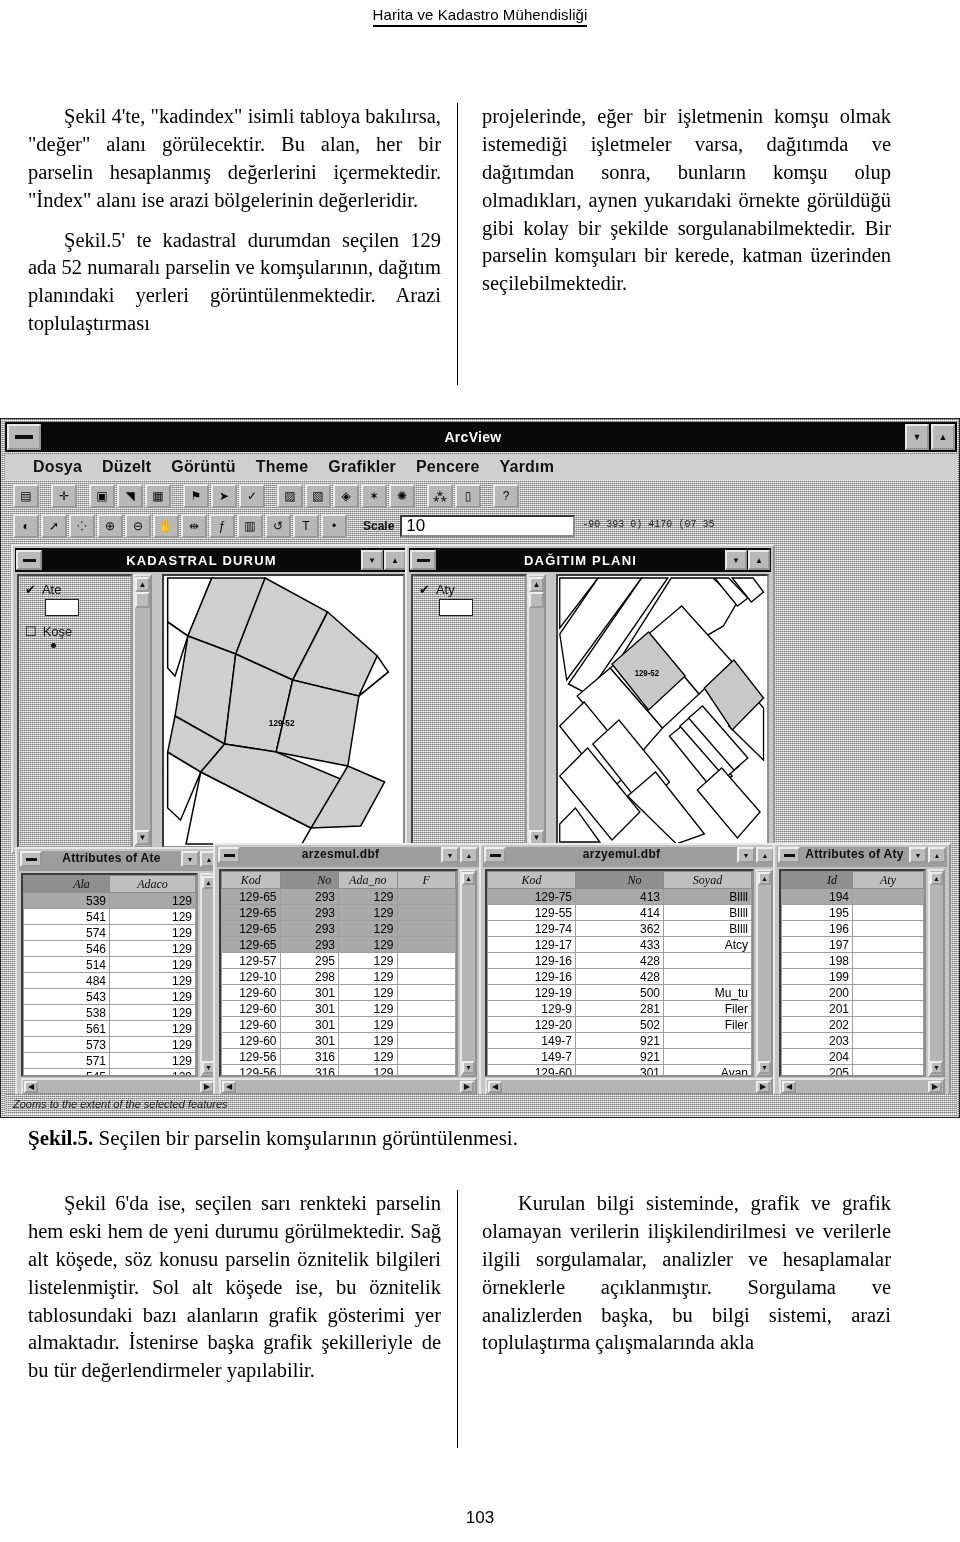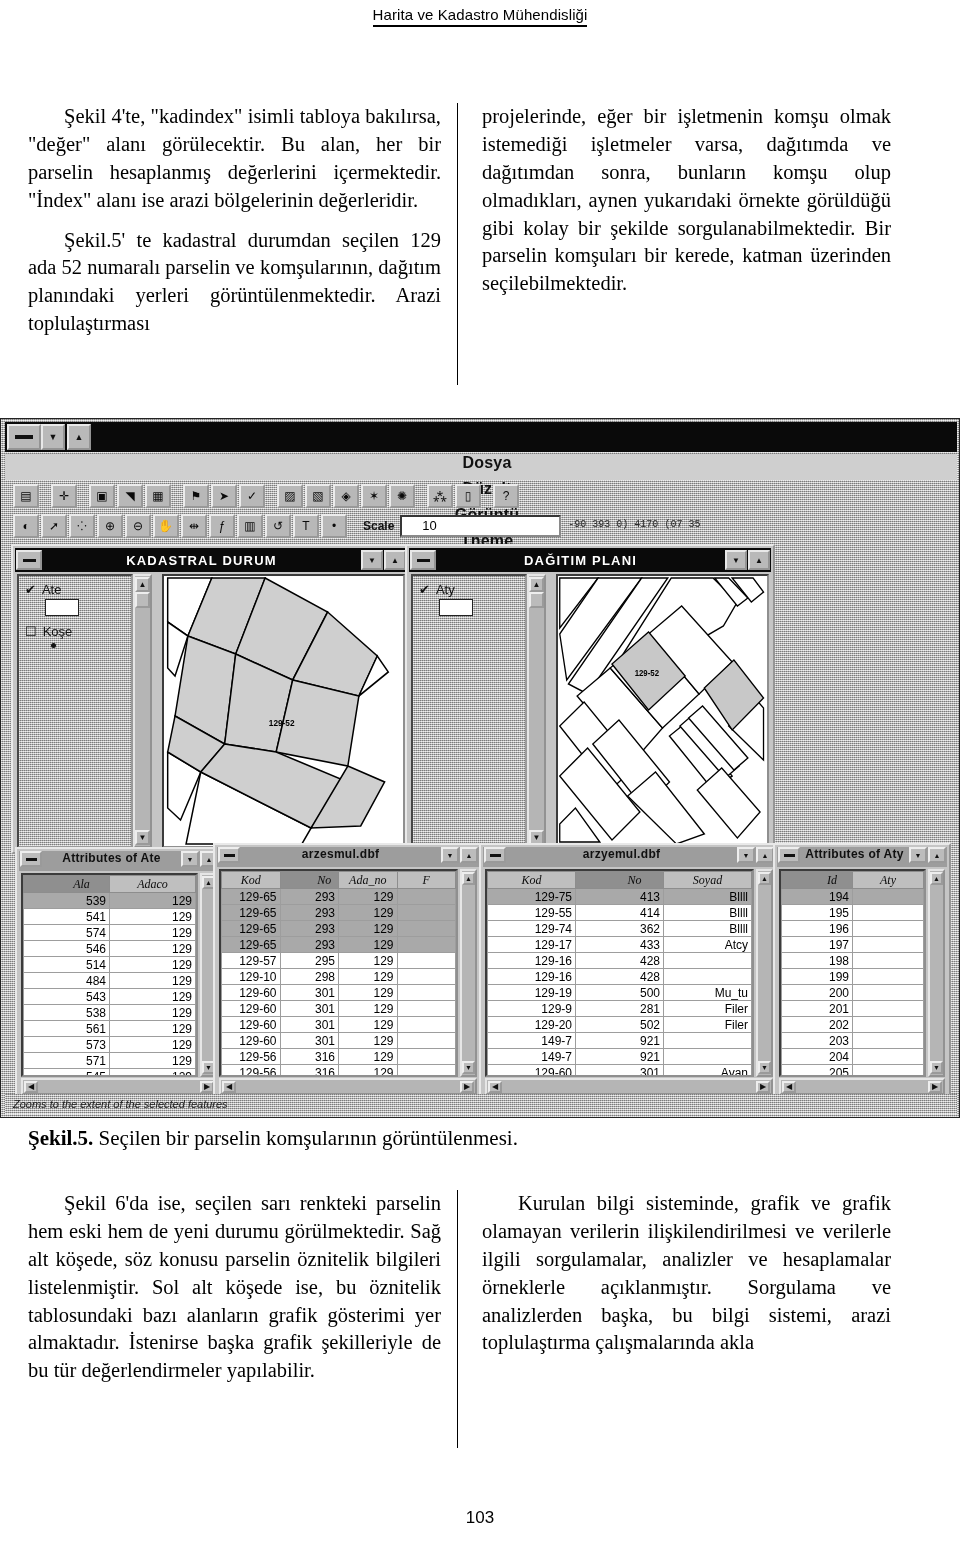--- a/index.html
+++ b/index.html
@@ -97,21 +97,21 @@
     width:24px; height:26px; margin-right:2px;
     background:#b9b9b9; border:2px outset #e8e8e8;
     display:flex; align-items:center; justify-content:center;
     font-size:9px; color:#111; line-height:1;
   }
 
   
   .menubar {
     position:absolute; left:4px; top:35px; width:952px; height:26px;
     background:#cfcfcf;
-    display:flex; align-items:center; padding-left:12px; gap:8px;flex-direction:column;
+    display:flex; align-items:center; padding-left:28px; gap:20px;
   }
   .menu-item {
     font-size:16px; font-weight:bold; color:#111; letter-spacing:0.2px;
   }
 
   
   .toolbar {
     position:absolute; left:4px; width:952px; height:29px;
     display:flex; align-items:center; padding-left:8px;
   }
@@ -120,23 +120,23 @@
   .tbtn {
     width:26px; height:24px; margin-right:2px;
     background:#b8b8b8; border:2px outset #ececec;
     display:flex; align-items:center; justify-content:center;
     font-size:12px; color:#0a0a0a; line-height:1;
     overflow:hidden;
   }
   .tgap { width:10px; }
   .scale-label { font-size:12px; font-weight:bold; margin:0 6px 0 14px; color:#111; }
   .scale-input {
-    width:161px; height:22px; background:#fff; border:2px inset #8a8a8a;
-    font-family:"Liberation Sans", sans-serif; font-size:13px;
-    padding:0 20px; color:#000;
+    width:175px; height:22px; background:#fff; border:2px inset #8a8a8a;
+    font-family:"Liberation Sans", sans-serif; font-size:17px;
+    padding:0 4px; color:#000;
   }
   .coords {
     margin-left:7px; font-size:10px; color:#2a2a2a; line-height:1.05;
     font-family:"Liberation Mono", monospace;
   }
 
   
   .mapwin {
     position:absolute;
     background:#c5c5c5;
@@ -286,20 +286,21 @@
     <p class="last">projelerinde, eğer bir işletmenin komşu olmak istemediği işletmeler varsa, dağıtımda ve dağıtımdan sonra, bunların komşu olup olmadıkları, aynen yukarıdaki örnekte görüldüğü gibi kolay bir şekilde sorgulanabilmektedir. Bir parselin komşuları bir kerede, katman üzerinden seçilebilmektedir.</p>
   </div>
 </div>
 
 <div class="shot dither">
 
   <div class="titlebar">
     <div class="tb-sysbox">
         <span class="bar"></span>
       </div>
+    <div class="tb-title">ArcView</div>
     <div class="tb-btn">▼</div>
     <div class="tb-btn">▲</div>
   </div>
 
   <div class="menubar">
     <div class="menu-item">Dosya</div>
     <div class="menu-item">Düzelt</div>
     <div class="menu-item">Görüntü</div>
     <div class="menu-item">Theme</div>
     <div class="menu-item">Grafikler</div>

